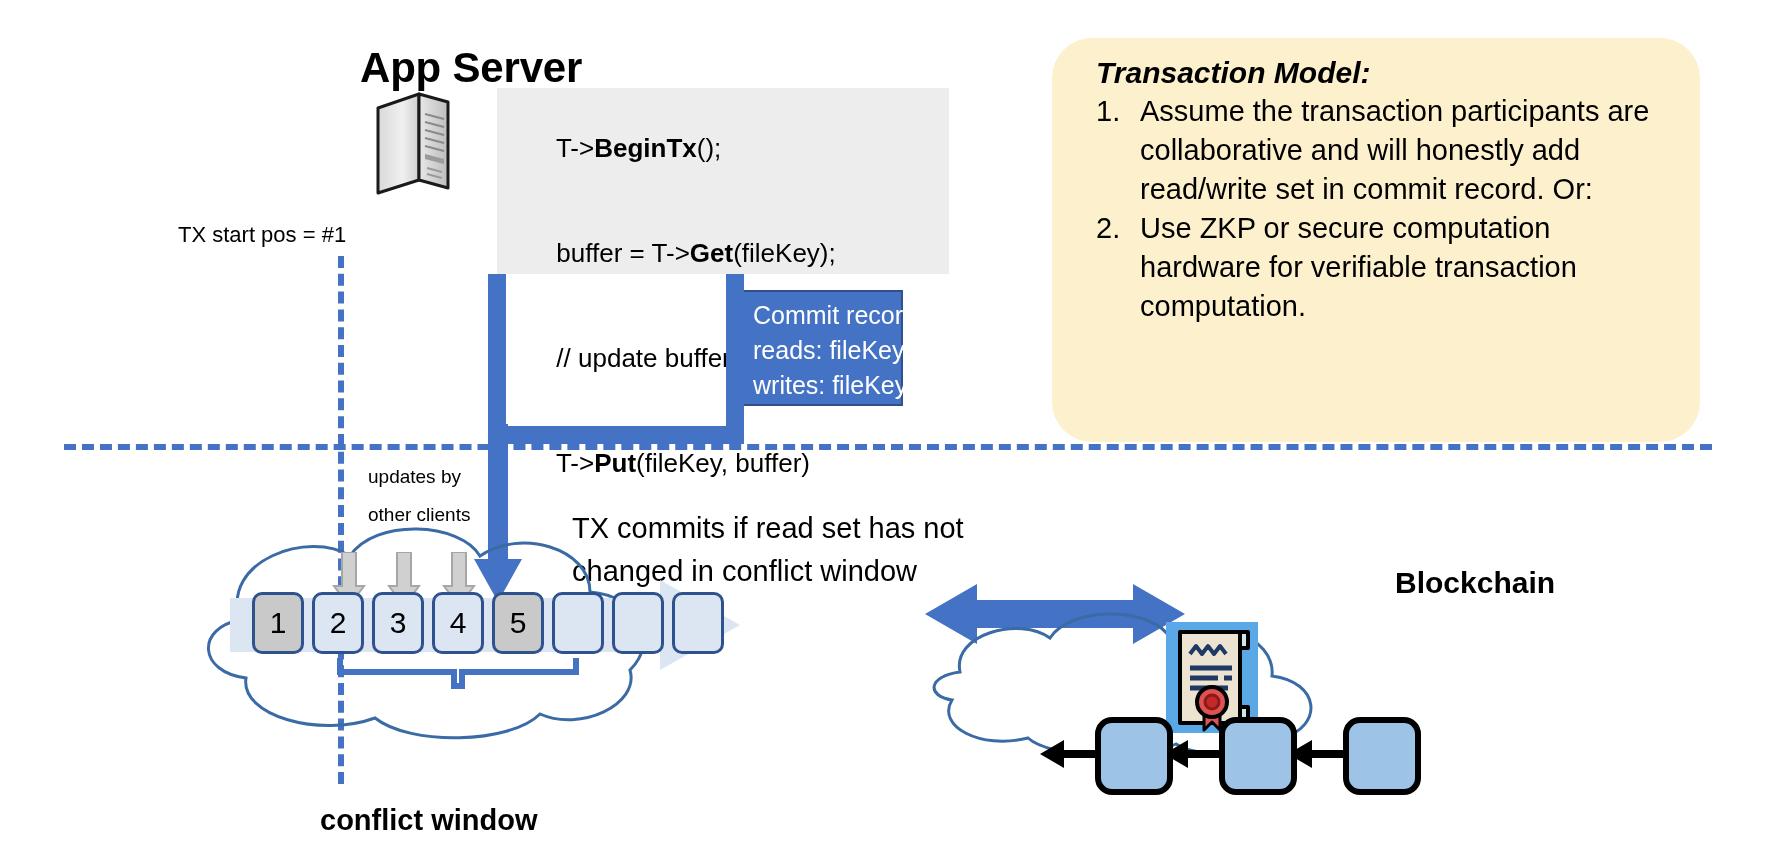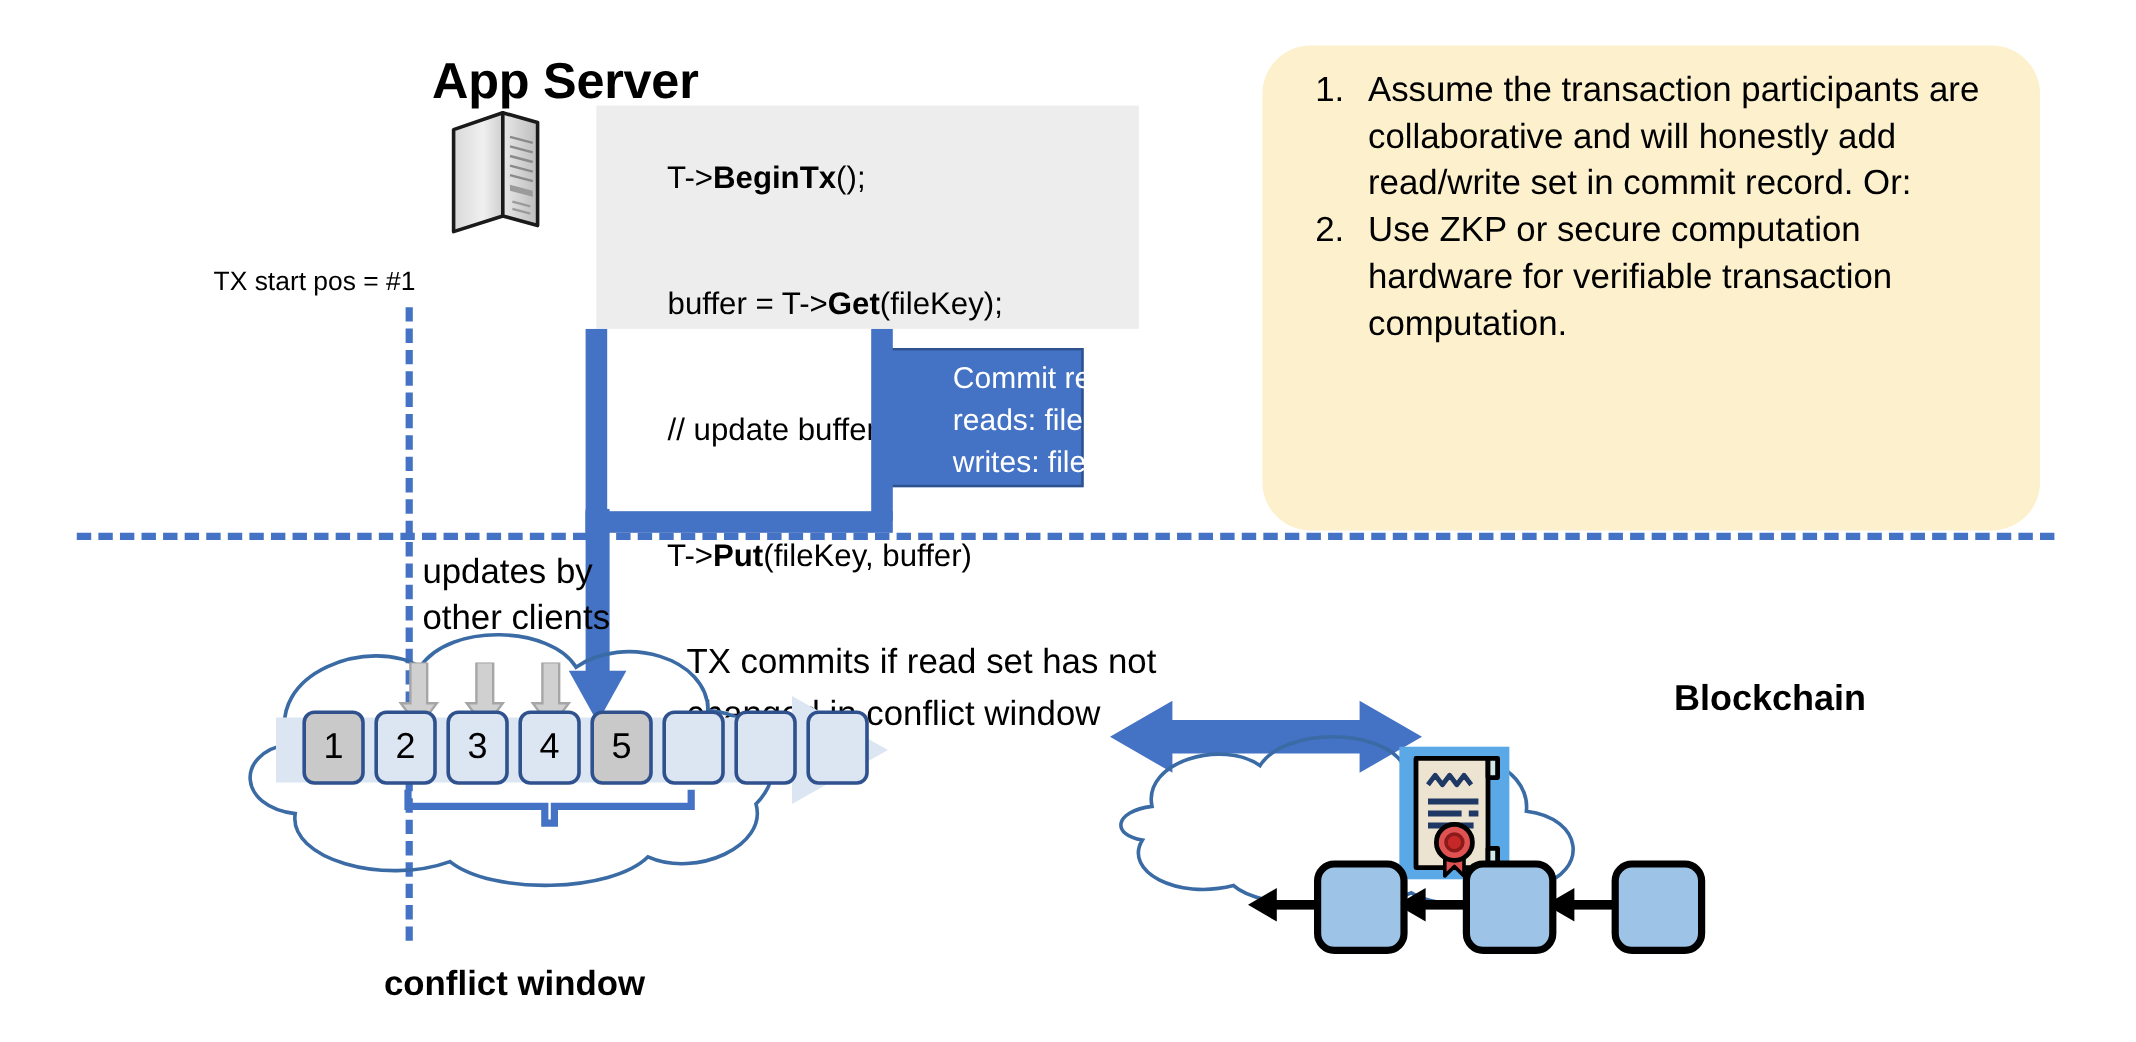--- a/index.html
+++ b/index.html
@@ -67,21 +67,20 @@
     background: #4472c4;
     border: 2px solid #2f528f;
     box-sizing: border-box;
     padding: 6px 0 0 16px;
   }
   #commit-record .cr-line {
     font-size: 25px;
     line-height: 35px;
     color: #ffffff;
     white-space: pre;
-    margin-left: 41px;
   }
 
   
   #transaction-model {
     left: 1052px; top: 38px;
     width: 648px; height: 404px;
     background: #fcf0cd;
     border-radius: 40px;
     box-sizing: border-box;
     padding: 18px 26px 0 44px;
@@ -110,31 +109,30 @@
   }
 
   
   #commit-arrow {
     left: 470px; top: 274px;
     width: 320px; height: 370px;
   }
 
   
   #updates-label {
-    left: 352px; top: 458px;
-    font-size: 29px;
+    left: 368px; top: 458px;
+    font-size: 19px;
     line-height: 38px;
     color: #000000;
   }
   #tx-commits-label {
     left: 572px; top: 507px;
     font-size: 29px;
     line-height: 43px;
     color: #000000;
-    margin-top: 24px;
   }
   #blockchain-label {
     left: 1395px; top: 566px;
     font-size: 30px;
     font-weight: bold;
     color: #000000;
   }
   #conflict-window-label {
     left: 320px; top: 772px;
     font-size: 29px;
@@ -231,20 +229,21 @@
   <div class="abs" id="tx-start-label">TX start pos = #1</div>
   <div class="abs" id="tx-start-line"></div>
 
   <div class="abs" id="commit-record">
     <div class="cr-line">Commit record:</div>
     <div class="cr-line">reads: fileKey</div>
     <div class="cr-line">writes: fileKey</div>
   </div>
 
   <div class="abs" id="transaction-model">
+    <div id="tm-title">Transaction Model:</div>
     <div class="tm-item">
       <div class="tm-num">1.</div>
       <div class="tm-text">Assume the transaction participants are collaborative and will honestly add read/write set in commit record.  Or:</div>
     </div>
     <div class="tm-item">
       <div class="tm-num">2.</div>
       <div class="tm-text">Use ZKP or secure computation hardware for verifiable transaction computation.</div>
     </div>
   </div>
 

